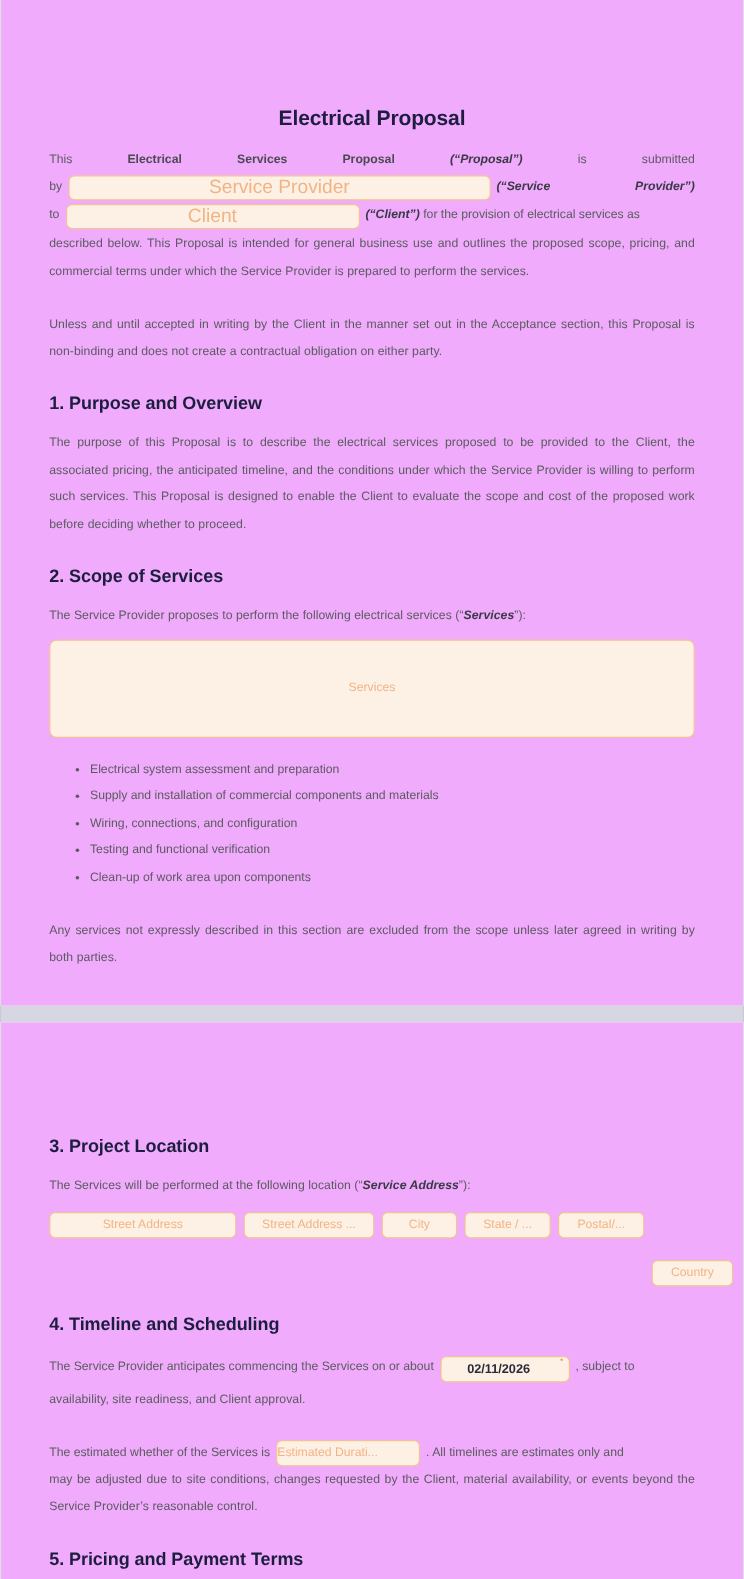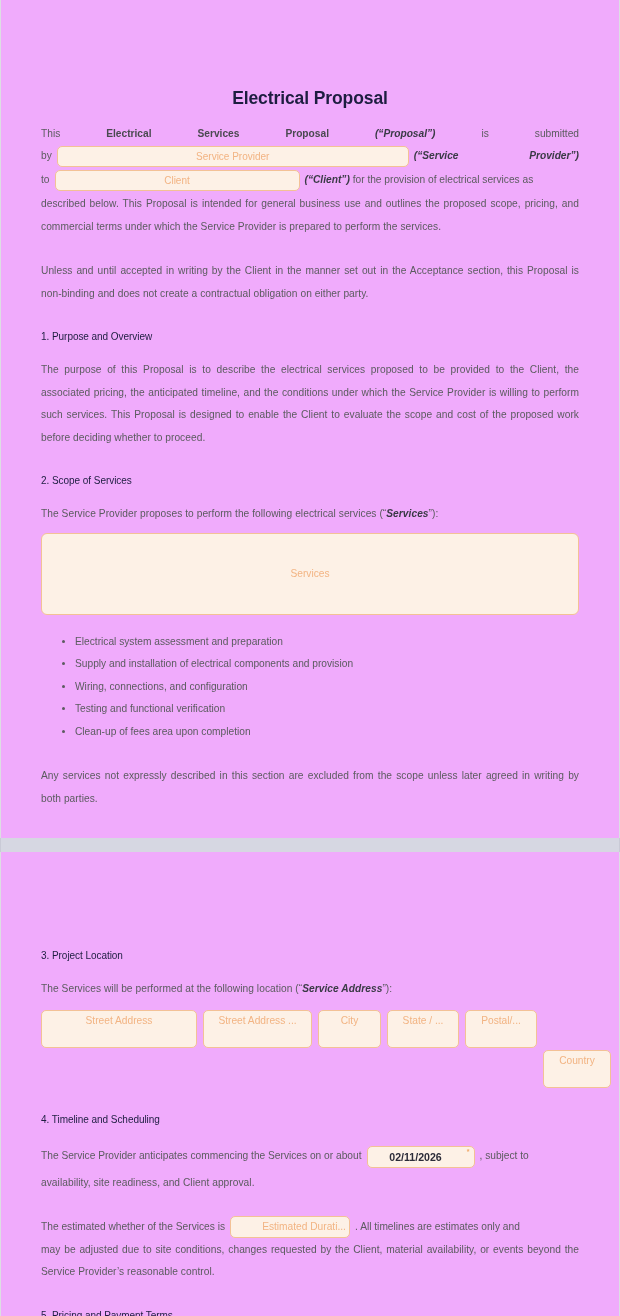--- a/index.html
+++ b/index.html
@@ -61,40 +61,40 @@
     text-align: justify;
     margin: 0;
     letter-spacing: 0.05px;
   }
 
   .para-gap { height: 22px; }
   .para-gap-sm { height: 12px; }
 
   .sec-head {
     color: #1d1d40;
-    font-size: 10px;
-    font-weight: normal;
+    font-size: 15px;
+    font-weight: bold;
     margin: 0;
     padding: 0;
     line-height: 20px;
     letter-spacing: -0.05px;
   }
 
   .bold-term { font-weight: bold; color: #4a4a50; }
   .bi-term { font-weight: bold; font-style: italic; color: #3a3a46; }
 
   
   .fld {
     display: inline-block;
     vertical-align: middle;
     background: #fdf1e6;
     border: 1px solid #f3c196;
     border-radius: 5px;
     color: #f2b483;
-    font-size: 10px;
+    font-size: 16px;
     text-align: center;
     line-height: 18px;
     height: 20px;
     padding: 0 6px;
     white-space: nowrap;
     overflow: hidden;
     text-overflow: ellipsis;
   }
 
   .fld-provider { width: 352px; height: 21px; line-height: 19px; }
@@ -148,21 +148,21 @@
     margin: 0;
     padding: 0;
   }
 
   .addr-row {
     display: flex;
     gap: 6px;
     margin-top: 9px;
     width: 100%;
   }
-  .addr-row .fld { height: 38px; line-height: 20px; font-size: 10.2px; }
+  .addr-row .fld { height: 22px; line-height: 20px; font-size: 10.2px; }
   .f-street1  { flex: 0 0 156px; }
   .f-street2  { flex: 0 0 109px; }
   .f-city     { flex: 0 0 63px; }
   .f-state    { flex: 0 0 72px; }
   .f-postal   { flex: 0 0 72px; }
   .f-country  { flex: 0 0 68px; margin-top: 40px; }
 
   .date-fld {
     position: relative;
     display: inline-block;
@@ -190,24 +190,23 @@
     display: inline-block;
     vertical-align: middle;
     width: 120px;
     height: 22px;
     background: #fdf1e6;
     border: 1px solid #f3c196;
     border-radius: 5px;
     color: #f2b483;
     font-size: 10.2px;
     line-height: 20px;
-    text-align: center;
+    text-align: left;
     white-space: nowrap;
     overflow: hidden;
-    padding-left: 28px;
   }
 
   .flow-line {
     display: flex;
     align-items: center;
     flex-wrap: wrap;
     width: 100%;
     color: #5b5b5f;
     font-size: 10.2px;
     line-height: 22.5px;
@@ -275,24 +274,24 @@
 
     <div class="services-box">
       <span>Services</span>
     </div>
 
     <div style="height:12px;"></div>
 
 
     <ul class="svc-list">
       <li>Electrical system assessment and preparation</li>
-      <li>Supply and installation of electrical components and provision</li>
+      <li>Supply and installation of commercial components and materials</li>
       <li>Wiring, connections, and configuration</li>
       <li>Testing and functional verification</li>
-      <li>Clean-up of fees area upon completion</li>
+      <li>Clean-up of work area upon components</li>
     </ul>
 
     <div class="para-gap"></div>
 
     <p class="body-text">Any services not expressly described in this section are excluded from the scope unless later agreed in writing by both parties.</p>
 
   </div>
 
   <div class="page-gap"></div>
 

